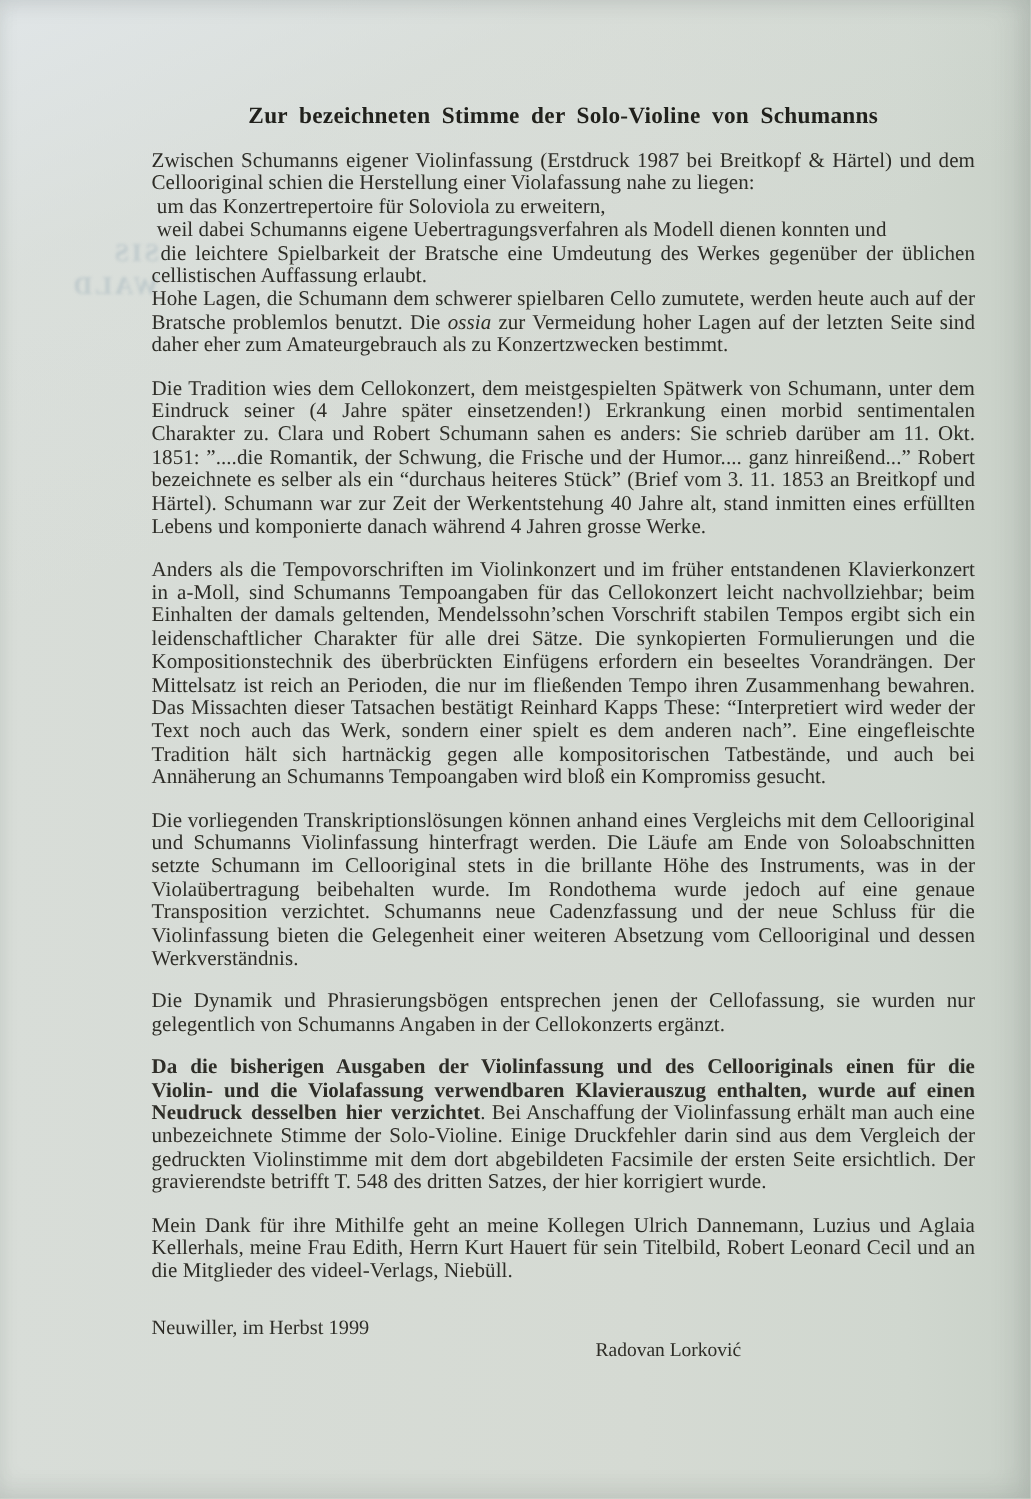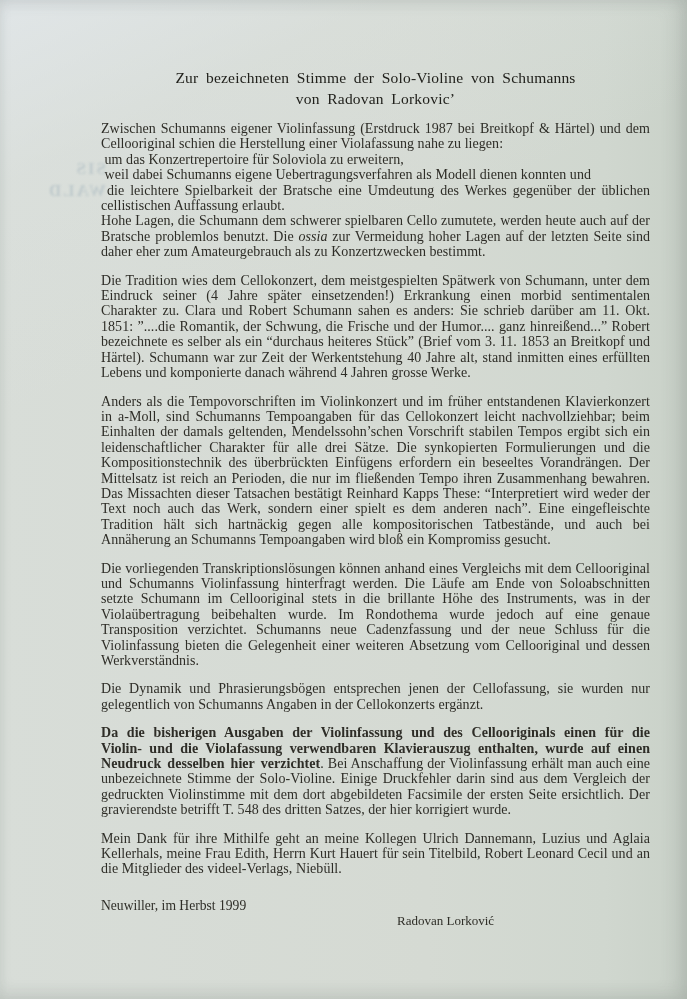--- a/index.html
+++ b/index.html
@@ -36,21 +36,21 @@
   }
   .doc {
     position: absolute;
     left: 101px; top: 0;
     width: 549px;
     color: #2e2d27;
   }
   .title {
     margin-top: 67px;
     text-align: center;
-    font-weight: normal;
+    font-weight: bold;
     color: #21211c;
     font-size: 15.5px;
     line-height: 21px;
     word-spacing: 3.5px;
     letter-spacing: 0.2px;
   }
   .paragraphs { margin-top: 11px; }
   .para {
     margin: 12px 0 13px 0;
     font-size: 14px;
@@ -77,21 +77,20 @@
 <div class="vignette"></div>
 
 <div class="bleedthrough">
   <div>SIS</div>
   <div>WALD</div>
 </div>
 
 <div class="doc">
   <div class="title">
     <div>Zur bezeichneten Stimme der Solo-Violine von Schumanns</div>
-    <div>von Radovan Lorkovic’</div>
   </div>
 
   <div class="paragraphs">
       <p class="para"><span>Zwischen Schumanns eigener Violinfassung (Erstdruck 1987 bei Breitkopf &amp; Härtel) und dem Cellooriginal schien die Herstellung einer Violafassung nahe zu liegen:</span><br><span>&nbsp;um das Konzertrepertoire für Soloviola zu erweitern,</span><br><span>&nbsp;weil dabei Schumanns eigene Uebertragungsverfahren als Modell dienen konnten und</span><br><span>&nbsp;die leichtere Spielbarkeit der Bratsche eine Umdeutung des Werkes gegenüber der üblichen cellistischen Auffassung erlaubt.</span><br><span>Hohe Lagen, die Schumann dem schwerer spielbaren Cello zumutete, werden heute auch auf der Bratsche problemlos benutzt. Die </span><span class="italic">ossia</span><span> zur Vermeidung hoher Lagen auf der letzten Seite sind daher eher zum Amateurgebrauch als zu Konzertzwecken bestimmt.</span></p>
       <p class="para"><span>Die Tradition wies dem Cellokonzert, dem meistgespielten Spätwerk von Schumann, unter dem Eindruck seiner (4 Jahre später einsetzenden!) Erkrankung einen morbid sentimentalen Charakter zu. Clara und Robert Schumann sahen es anders: Sie schrieb darüber am 11. Okt. 1851: ”....die Romantik, der Schwung, die Frische und der Humor.... ganz hinreißend...” Robert bezeichnete es selber als ein “durchaus heiteres Stück” (Brief vom 3. 11. 1853 an Breitkopf und Härtel). Schumann war zur Zeit der Werkentstehung 40 Jahre alt, stand inmitten eines erfüllten Lebens und komponierte danach während 4 Jahren grosse Werke.</span></p>
       <p class="para"><span>Anders als die Tempovorschriften im Violinkonzert und im früher entstandenen Klavierkonzert in a-Moll, sind Schumanns Tempoangaben für das Cellokonzert leicht nachvollziehbar; beim Einhalten der damals geltenden, Mendelssohn’schen Vorschrift stabilen Tempos ergibt sich ein leidenschaftlicher Charakter für alle drei Sätze. Die synkopierten Formulierungen und die Kompositionstechnik des überbrückten Einfügens erfordern ein beseeltes Vorandrängen. Der Mittelsatz ist reich an Perioden, die nur im fließenden Tempo ihren Zusammenhang bewahren. Das Missachten dieser Tatsachen bestätigt Reinhard Kapps These: “Interpretiert wird weder der Text noch auch das Werk, sondern einer spielt es dem anderen nach”. Eine eingefleischte Tradition hält sich hartnäckig gegen alle kompositorischen Tatbestände, und auch bei Annäherung an Schumanns Tempoangaben wird bloß ein Kompromiss gesucht.</span></p>
       <p class="para"><span>Die vorliegenden Transkriptionslösungen können anhand eines Vergleichs mit dem Cellooriginal und Schumanns Violinfassung hinterfragt werden. Die Läufe am Ende von Soloabschnitten setzte Schumann im Cellooriginal stets in die brillante Höhe des Instruments, was in der Violaübertragung beibehalten wurde. Im Rondothema wurde jedoch auf eine genaue Transposition verzichtet. Schumanns neue Cadenzfassung und der neue Schluss für die Violinfassung bieten die Gelegenheit einer weiteren Absetzung vom Cellooriginal und dessen Werkverständnis.</span></p>
       <p class="para"><span>Die Dynamik und Phrasierungsbögen entsprechen jenen der Cellofassung, sie wurden nur gelegentlich von Schumanns Angaben in der Cellokonzerts ergänzt.</span></p>
       <p class="para"><span class="bold">Da die bisherigen Ausgaben der Violinfassung und des Cellooriginals einen für die Violin- und die Violafassung verwendbaren Klavierauszug enthalten, wurde auf einen Neudruck desselben hier verzichtet</span><span>. Bei Anschaffung der Violinfassung erhält man auch eine unbezeichnete Stimme der Solo-Violine. Einige Druckfehler darin sind aus dem Vergleich der gedruckten Violinstimme mit dem dort abgebildeten Facsimile der ersten Seite ersichtlich. Der gravierendste betrifft T. 548 des dritten Satzes, der hier korrigiert wurde.</span></p>
       <p class="para"><span>Mein Dank für ihre Mithilfe geht an meine Kollegen Ulrich Dannemann, Luzius und Aglaia Kellerhals, meine Frau Edith, Herrn Kurt Hauert für sein Titelbild, Robert Leonard Cecil und an die Mitglieder des videel-Verlags, Niebüll.</span></p>

